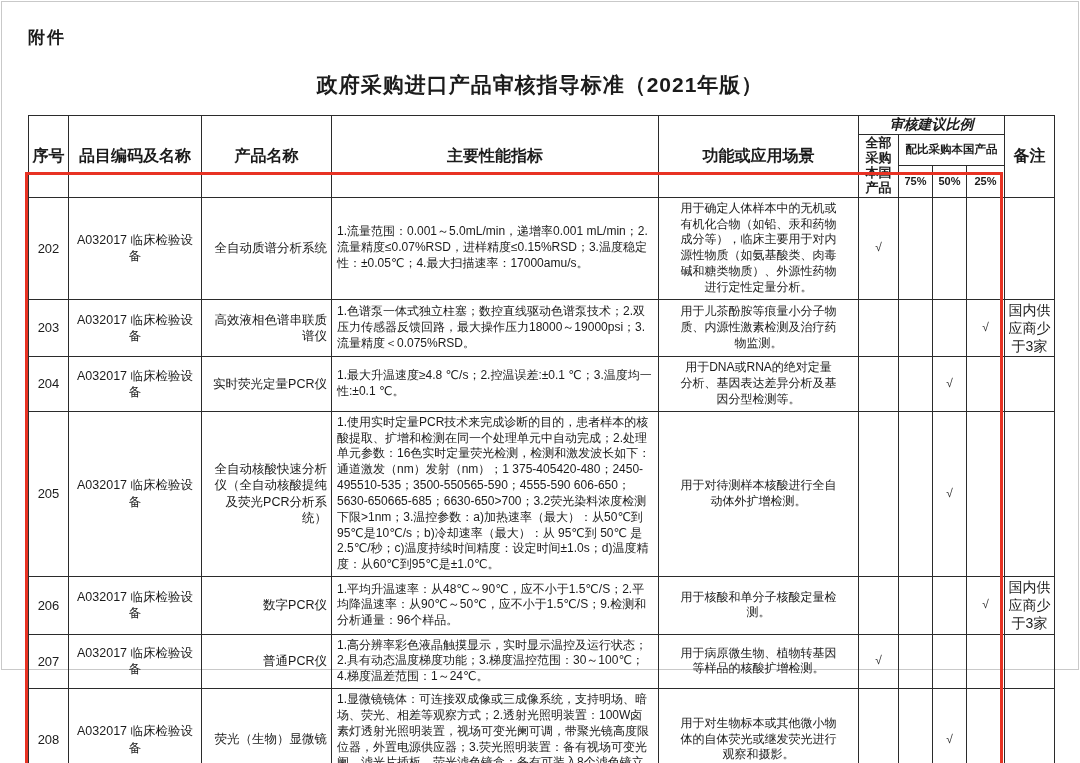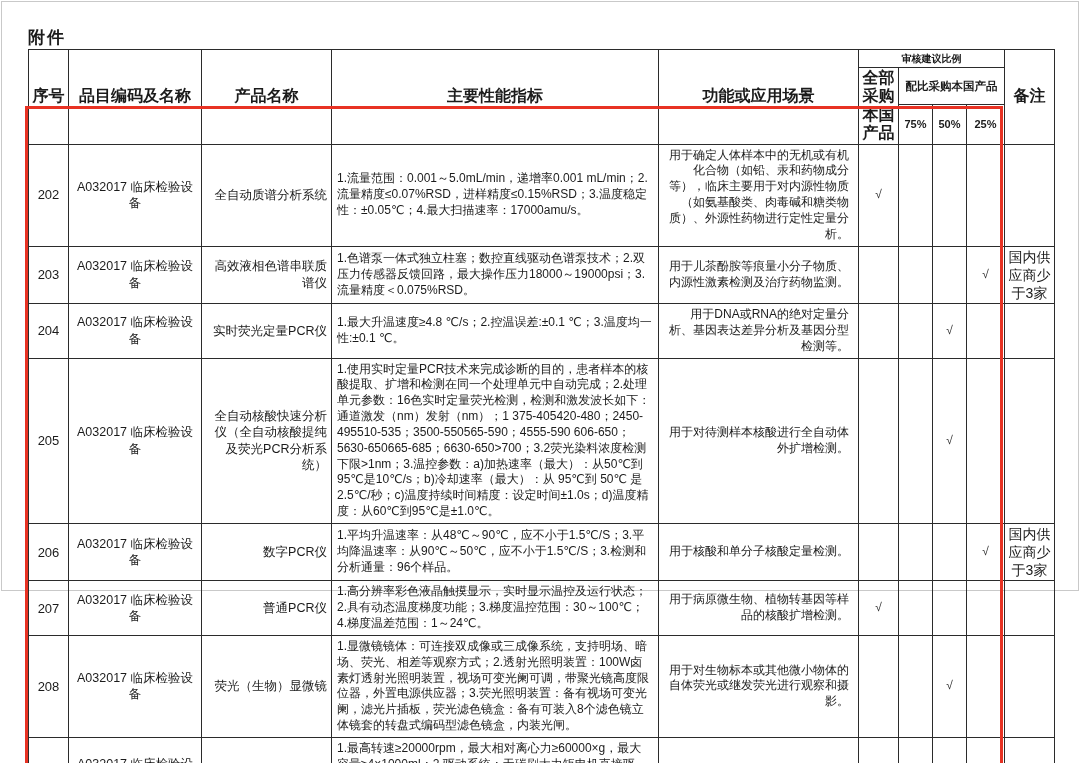--- a/index.html
+++ b/index.html
@@ -5,52 +5,52 @@
   * { margin:0; padding:0; box-sizing:border-box; }
   html,body { background:#fff; }
   body {
     width:1080px; height:763px;
     font-family:"Liberation Sans","DejaVu Sans",sans-serif;
     color:#1b1b1b;
     position:relative;
   }
   .page {
     position:absolute; left:1px; top:1px;
-    width:1078px; height:590px;
+    width:1078px; height:669px;
     border:1px solid #c9c9c9;
     background:#fff;
     padding:24px 26px 0 26px;
   }
   .attachment { font-size:17px; font-weight:bold; letter-spacing:2px; }
   .title {
     text-align:center; font-size:21px; font-weight:bold;
     margin-top:22px; margin-bottom:16px; letter-spacing:1px;
   }
   .table-wrap { position:relative; }
   table {
     border-collapse:collapse; table-layout:fixed;
     width:1026px;
   }
   th, td {
     border:1px solid #2b2b2b;
     overflow:hidden;
   }
   thead th { font-weight:bold; text-align:center; vertical-align:middle; font-size:16px; }
-  thead tr:nth-child(1) th.h-ratio { height:18px; font-size:10px; }
+  thead tr:nth-child(1) th.h-ratio { height:18px; font-size:14px;font-style:italic; }
   thead tr:nth-child(2) { height:19px; }
   thead tr:nth-child(3) { height:20px; }
-  th.h-all { font-size:16px; line-height:1.15; padding:1px; }
+  th.h-all { font-size:13px; line-height:1.15; padding:1px; }
   th.h-mix { font-size:11.5px; }
   th.h-pct { font-size:11px; }
   tbody td { font-size:12px; vertical-align:middle; line-height:1.32; }
   td.c-no { text-align:center; font-size:13px; }
   td.c-item { text-align:center; font-size:12.5px; padding:2px 3px; }
   td.c-prod { text-align:right; font-size:12.5px; padding:6px 4px; }
   td.c-spec { text-align:left; padding:3px 5px;margin-top:29px; }
-  td.c-func { text-align:right; padding:3px 9px;margin-left:33px; }
+  td.c-func { text-align:center; padding:3px 21px;margin-left:33px; }
   td.c-check { text-align:center; font-size:12px; color:#333; }
   td.c-remark { text-align:center; font-size:14px; line-height:1.3; padding:1px; }
   tbody tr:nth-child(1){ height:62px; }
   tbody tr:nth-child(2){ height:53px; }
   tbody tr:nth-child(3){ height:33px; }
   tbody tr:nth-child(4){ height:130px; }
   tbody tr:nth-child(5){ height:47px; }
   tbody tr:nth-child(6){ height:50px; }
   tbody tr:nth-child(7){ height:88px; }
   tbody tr:nth-child(8){ height:67px; }
@@ -58,20 +58,21 @@
     position:absolute; left:-3px; right:49px; top:57px; bottom:-3px;
     border:3px solid #e83223;
     pointer-events:none;
   }
 </style>
 </head>
 <body>
 
 <div class="page">
   <div class="attachment">附件</div>
+  <h1 class="title">政府采购进口产品审核指导标准（2021年版）</h1>
 
   <div class="table-wrap">
     <table>
       <colgroup>
         <col style="width:40px">
           <col style="width:133px">
           <col style="width:130px">
         <col style="width:327px">
           <col style="width:200px">
           <col style="width:40px">
@@ -146,21 +147,21 @@
     <td class="c-check"></td>
     <td class="c-check"></td>
     <td class="c-check">√</td>
     <td class="c-check"></td>
     <td class="c-remark"></td>
   </tr>
           <tr>
     <td class="c-no">206</td>
     <td class="c-item">A032017 临床检验设备</td>
     <td class="c-prod">数字PCR仪</td>
-    <td class="c-spec">1.平均升温速率：从48℃～90℃，应不小于1.5℃/S；3.平均降温速率：从90℃～50℃，应不小于1.5℃/S；3.检测和分析通量：96个样品。</td>
+    <td class="c-spec">1.平均升温速率：从48℃～90℃，应不小于1.5℃/S；2.平均降温速率：从90℃～50℃，应不小于1.5℃/S；9.检测和分析通量：96个样品。</td>
     <td class="c-func">用于核酸和单分子核酸定量检测。</td>
     <td class="c-check"></td>
     <td class="c-check"></td>
     <td class="c-check"></td>
     <td class="c-check">√</td>
     <td class="c-remark">国内供应商少于3家</td>
   </tr>
           <tr>
     <td class="c-no">207</td>
     <td class="c-item">A032017 临床检验设备</td>

